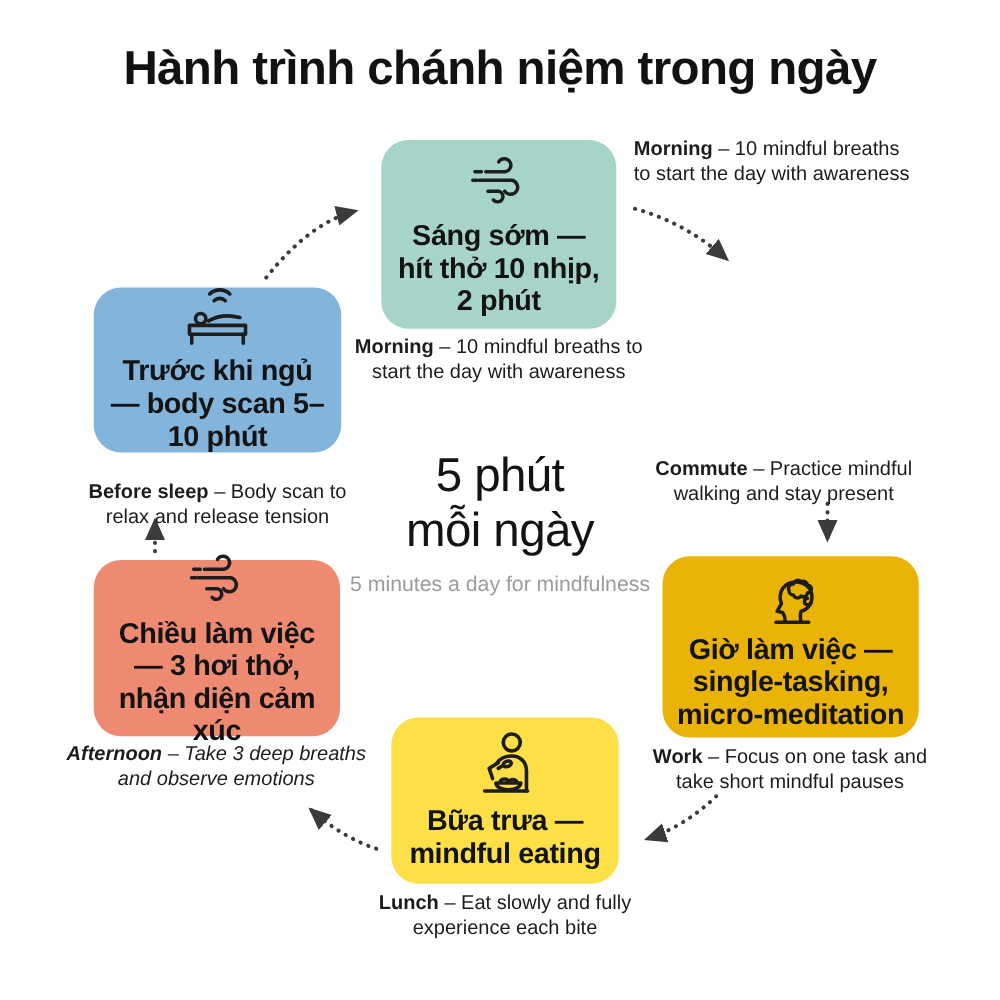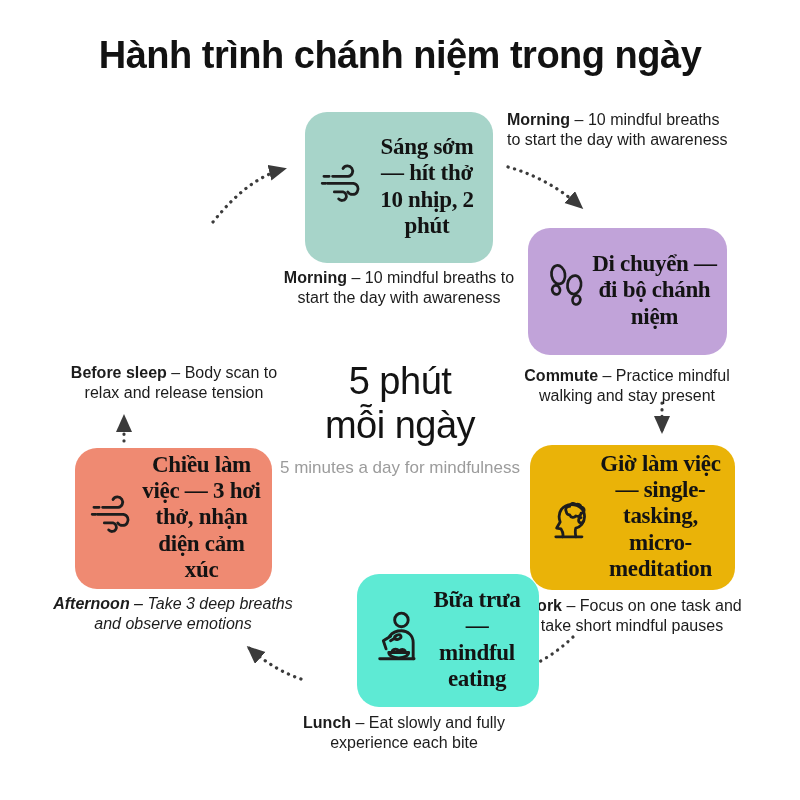--- a/index.html
+++ b/index.html
@@ -6,43 +6,43 @@
   #stage{
     position:relative;width:800px;height:800px;background:#ffffff;overflow:hidden;
     font-family:"Liberation Sans",sans-serif;color:#111;
   }
   .page-title{
     position:absolute;top:34px;left:0;width:800px;text-align:center;
     font-size:38px;font-weight:700;letter-spacing:-0.5px;color:#121212;
   }
   .card{
     position:absolute;border-radius:22px;box-sizing:border-box;
-    display:flex;flex-direction:row;align-items:center;justify-content:center;
-    text-align:center;padding:8px 10px 10px;font-family:Liberation Serif, serif;
+    display:flex;flex-direction:column;align-items:center;justify-content:center;
+    text-align:center;padding:8px 10px 10px;
   }
   .card .icon{flex:0 0 auto;margin-bottom:3px;}
   .card .card-title{
     font-weight:700;font-size:23px;line-height:1.14;color:#131313;letter-spacing:-0.3px;
   }
   .card-morning{left:305px;top:112px;width:188px;height:151px;}
   .card-commute{left:528px;top:228px;width:199px;height:127px;}
   .card-work{left:530px;top:445px;width:205px;height:145px;}
   .card-lunch{left:313px;top:574px;width:182px;height:133px;}
   .card-afternoon{left:75px;top:448px;width:197px;height:141px;}
   .card-sleep{left:75px;top:230px;width:198px;height:132px;}
   .caption{
     position:absolute;font-size:16px;line-height:1.28;color:#1c1c1c;text-align:center;
   }
   .caption b{font-weight:700;}
   .cap-morning{left:279px;top:268px;width:240px;}
   .cap-commute{left:507px;top:366px;width:240px;text-align:center;}
   .cap-work{left:507px;top:596px;width:250px;}
   .cap-lunch{left:284px;top:713px;width:240px;}
   .cap-afternoon{left:53px;top:594px;width:240px;font-style:italic;}
-  .cap-sleep{left:54px;top:363px;width:240px;text-align:center;}
+  .cap-sleep{left:54px;top:384px;width:240px;text-align:center;}
   .note{
     position:absolute;left:507px;top:110px;width:228px;text-align:left;
     font-size:16px;line-height:1.28;color:#1c1c1c;
   }
   .center-label{
     position:absolute;left:280px;top:360px;width:240px;text-align:center;
   }
   .center-label .big{font-size:38px;font-weight:400;line-height:1.15;color:#131313;letter-spacing:-0.5px;}
   .center-label .sub{font-size:17px;line-height:1.3;color:#9c9c9c;margin-top:10px;}
   .arrows{position:absolute;left:0;top:0;width:800px;height:800px;pointer-events:none;}
@@ -89,51 +89,40 @@
         <path d="M14 28 h30 a6.5 6.5 0 1 1 -6.5 10"></path>
         <path d="M22 38 h10 a5 5 0 1 1 -5 8"></path>
       </g>
     </svg>
     <div class="card-title">Sáng sớm — hít thở 10 nhịp, 2 phút</div>
   </div>
   <div class="caption cap-morning">
     <b>Morning</b><span> – 10 mindful breaths to start the day with awareness</span>
   </div>
 
-  <div class="card card-commute" style="background-color: rgb(193, 163, 217);">
-    <svg class="icon" width="54" height="54" viewBox="0 0 64 64">
-      <g class="ic" stroke-width="3">
-        <ellipse cx="24" cy="15" rx="8" ry="11" transform="rotate(-10 24 15)"></ellipse>
-        <ellipse cx="21.5" cy="33" rx="4.6" ry="5.4" transform="rotate(-10 21.5 33)"></ellipse>
-        <ellipse cx="43" cy="27" rx="8" ry="11" transform="rotate(9 43 27)"></ellipse>
-        <ellipse cx="45.5" cy="45" rx="4.6" ry="5.4" transform="rotate(9 45.5 45)"></ellipse>
-      </g>
-    </svg>
-    <div class="card-title">Di chuyển — đi bộ chánh niệm</div>
-  </div>
   <div class="caption cap-commute">
     <b>Commute</b><span> – Practice mindful walking and stay present</span>
   </div>
 
   <div class="card card-work" style="background-color: #eab308;">
     <svg class="icon" width="56" height="54" viewBox="0 0 64 62">
       <g class="ic" stroke-width="3">
         <path d="M18 56 h30"></path>
         <path d="M26 56 c1 -4 0 -6 -2 -9 l-5 -1 4 -7 c-4 -11 3 -20 13 -20 c9 0 15 6 15 14 c0 7 -5 12 -10 13 c-1 3 -1 5 0 10"></path>
         <path d="M30 27 a4 4 0 0 1 4 -6 a4 4 0 0 1 7 -2 a4 4 0 0 1 6 3 a3.5 3.5 0 0 1 0 7 a4 4 0 0 1 -6 3 a4 4 0 0 1 -7 -1 a4 4 0 0 1 -4 -4"></path>
         <path d="M47 34 a3 3 0 1 0 3 4"></path>
       </g>
     </svg>
     <div class="card-title">Giờ làm việc — single-tasking, micro-meditation</div>
   </div>
   <div class="caption cap-work">
     <b>Work</b><span> – Focus on one task and take short mindful pauses</span>
   </div>
 
-  <div class="card card-lunch" style="background-color: #5eead4; margin-left: 44px;">
+  <div class="card card-lunch" style="background-color: #fde047;">
     <svg class="icon" width="58" height="56" viewBox="0 0 64 62">
       <g class="ic" stroke-width="3">
         <circle cx="38" cy="11" r="7.5"></circle>
         <path d="M51 54 v-18 c0 -8 -6 -13 -13 -13 c-6 0 -10 2 -13 6"></path>
         <path d="M26 29 l-8 5 3 9"></path>
         <ellipse cx="34" cy="30" rx="3.6" ry="2.4" transform="rotate(-20 34 30)"></ellipse>
         <path d="M31 31 l-5 3"></path>
         <path d="M24 47 a11 6 0 0 0 22 0 z"></path>
         <path d="M28 45 a4 3 0 0 1 7 0 M36 45 a3.5 2.5 0 0 1 6 0"></path>
         <path d="M14 54 h38"></path>
@@ -153,17 +142,30 @@
         <path d="M14 28 h30 a6.5 6.5 0 1 1 -6.5 10"></path>
         <path d="M22 38 h10 a5 5 0 1 1 -5 8"></path>
       </g>
     </svg>
     <div class="card-title">Chiều làm việc — 3 hơi thở, nhận diện cảm xúc</div>
   </div>
   <div class="caption cap-afternoon">
     <b>Afternoon</b><span> – Take 3 deep breaths and observe emotions</span>
   </div>
 
+  <div class="card card-sleep" style="background-color: rgb(131, 180, 220);">
+    <svg class="icon" width="60" height="52" viewBox="0 0 66 58">
+      <g class="ic" stroke-width="3">
+        <path d="M30 14 a7 7 0 0 1 10 0"></path>
+        <path d="M26 8 a13 13 0 0 1 18 0"></path>
+        <circle cx="18" cy="30" r="4.6"></circle>
+        <path d="M25 32 q12 -7 28 -3"></path>
+        <path d="M8 36 h50 v8 h-50 z"></path>
+        <path d="M10 44 v8 M56 44 v8"></path>
+      </g>
+    </svg>
+    <div class="card-title">Trước khi ngủ — body scan 5–10 phút</div>
+  </div>
   <div class="caption cap-sleep">
     <b>Before sleep</b><span> – Body scan to relax and release tension</span>
   </div>
 
 </div>
 
 </body></html>

